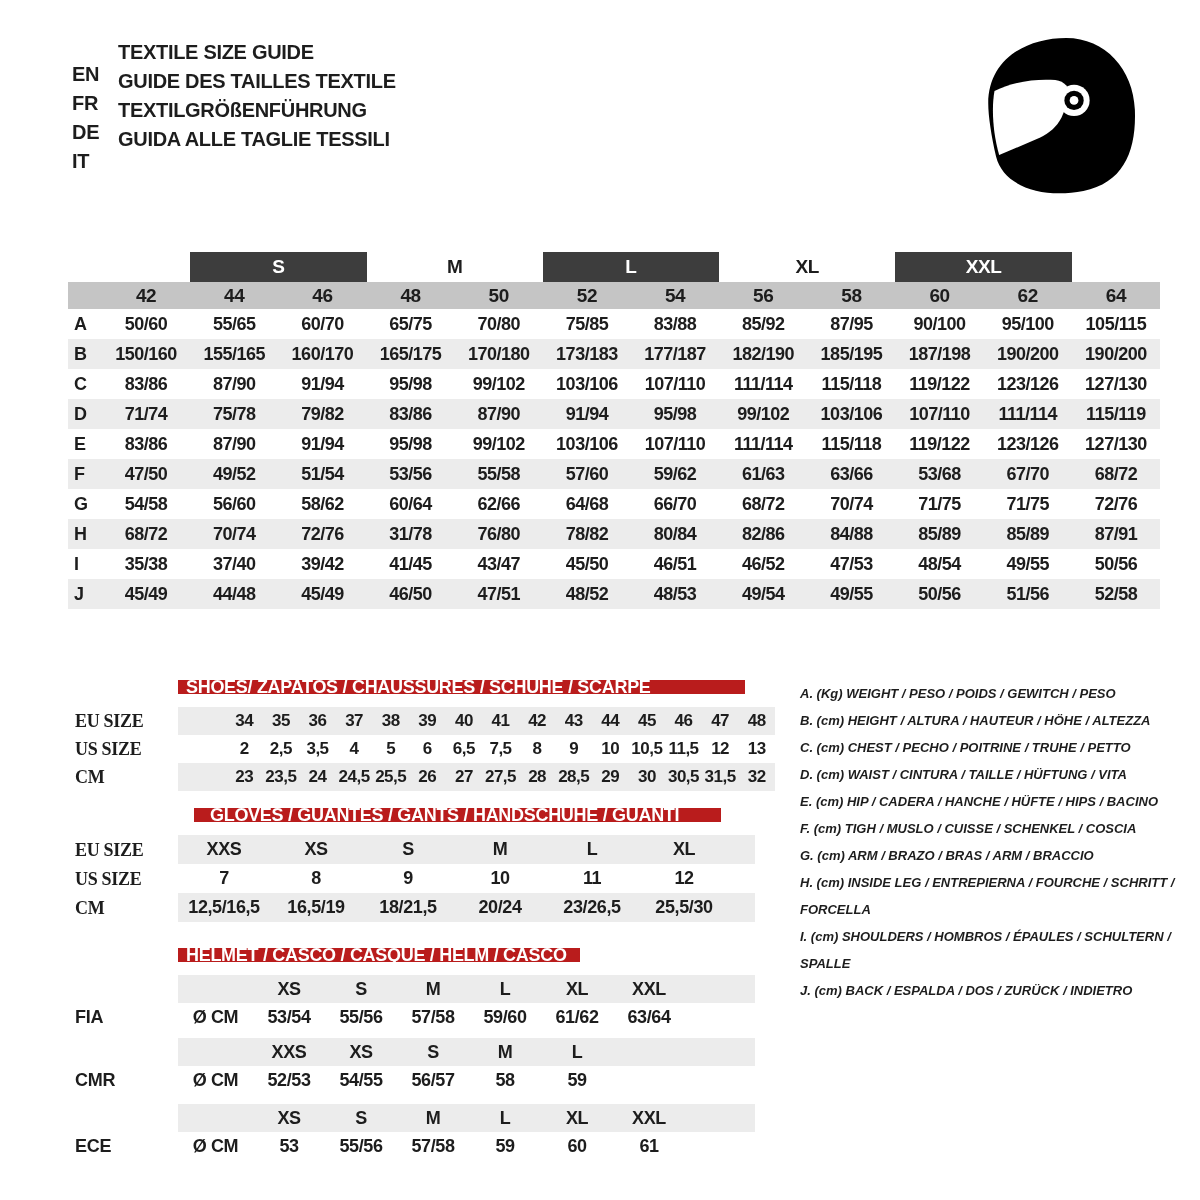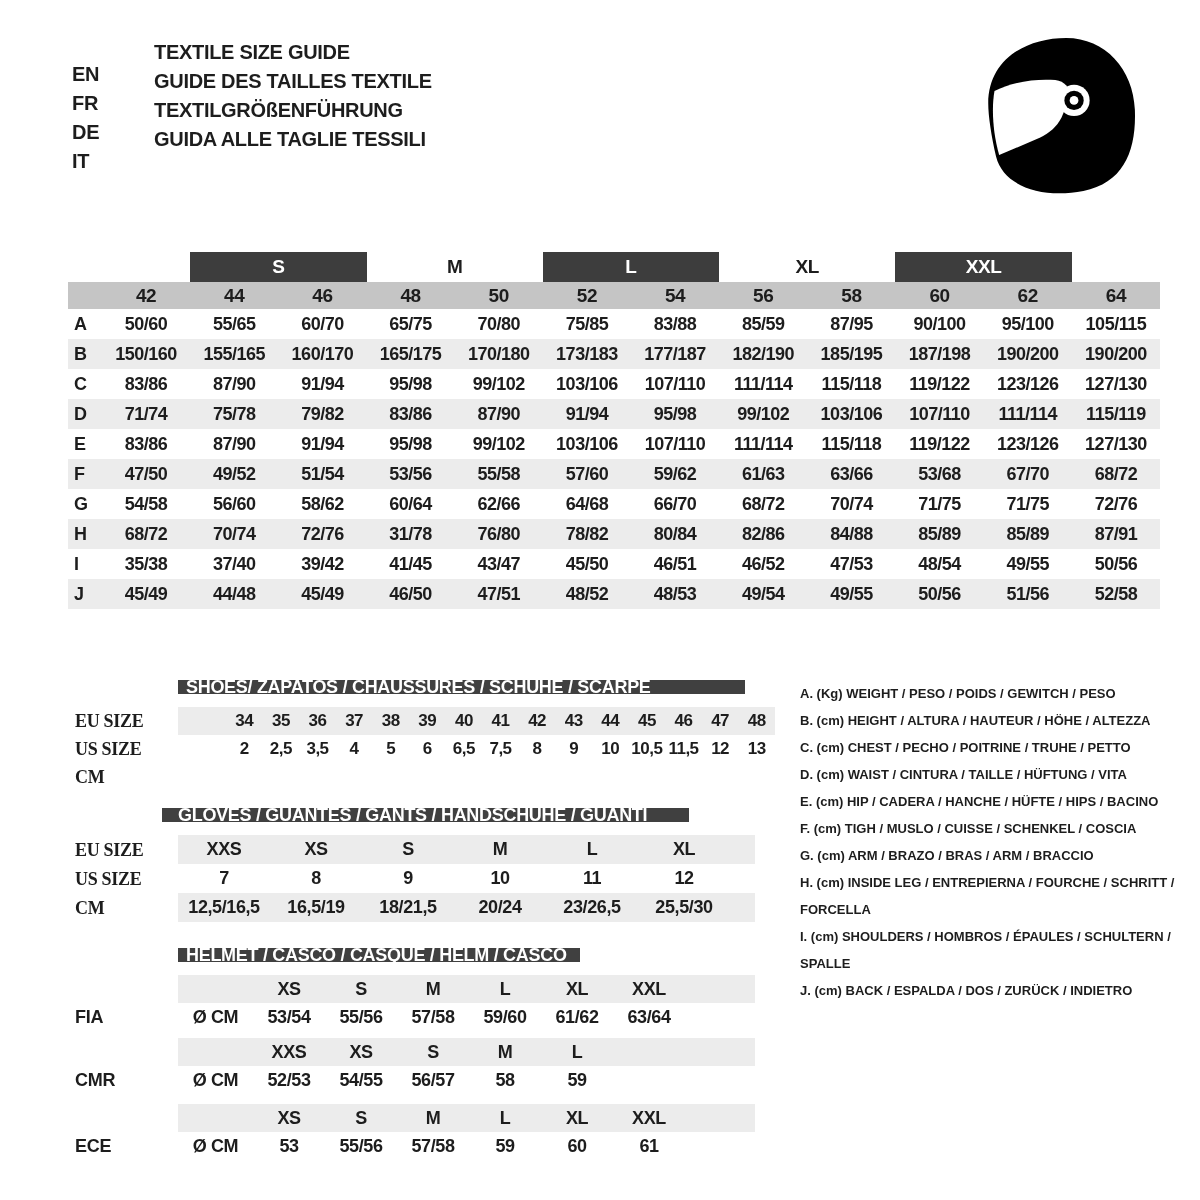--- a/index.html
+++ b/index.html
@@ -3,44 +3,44 @@
 <meta charset="utf-8">
 <style>
   html,body{margin:0;padding:0;background:#fff;}
   .page{position:relative;width:1200px;height:1200px;background:#fff;overflow:hidden;
         font-family:"Liberation Sans","DejaVu Sans",sans-serif;font-weight:700;color:#1d1d1d;}
 
   
   .langs{position:absolute;left:72px;top:38px;}
   .lang-row{display:flex;height:29px;align-items:center;}
   .lang-code{width:46px;font-size:20px;letter-spacing:-0.3px;margin-top:44px;}
-  .lang-title{font-size:20px;letter-spacing:-0.3px;margin-left:36px;}
+  .lang-title{font-size:20px;letter-spacing:-0.3px;}
 
   
   .helmet-logo{position:absolute;left:982px;top:33px;width:156px;height:166px;}
 
   
   .main{position:absolute;left:68px;top:252px;width:1092px;}
   .grp-row,.band,.mrow{display:grid;grid-template-columns:34px repeat(12,1fr);align-items:center;}
   .grp-row{height:30px;}
   .grp{height:30px;display:flex;align-items:center;justify-content:center;
        font-size:19px;letter-spacing:-0.3px;}
   .grp.boxed{background:#3d3d3d;color:#fff;}
   .band{height:27px;background:#c5c5c5;}
   .band .bcell{text-align:center;font-size:19px;letter-spacing:-0.4px;}
   .mrow{height:30px;}
   .mrow.alt{background:#ececec;}
   .mlbl{font-size:18px;padding-left:6px;}
   .mval{text-align:center;font-size:18px;letter-spacing:-0.5px;white-space:nowrap;}
 
   
-  .bar{position:absolute;background:#404040;color:#fff;height:14px;display:flex;
+  .bar{position:absolute;background:#b91c1c;color:#fff;height:14px;display:flex;
        align-items:center;padding-left:8px;font-size:18px;letter-spacing:-0.3px;white-space:nowrap;}
   .bar-shoes{left:178px;top:680px;width:559px;}
-  .bar-gloves{left:162px;top:808px;width:511px;padding-left:16px;}
+  .bar-gloves{left:194px;top:808px;width:511px;padding-left:16px;}
   .bar-helmet{left:178px;top:948px;width:394px;}
 
   
   .side-col{position:absolute;left:75px;font-family:Liberation Serif, serif;}
   .side-lbl{height:28px;display:flex;align-items:center;font-size:18px;letter-spacing:-0.3px;}
   .shoes-labels{top:707px;}
   .gloves-labels{top:836px;}
   .gloves-labels .side-lbl{height:29px;}
   .std-lbl{position:absolute;left:75px;height:28px;display:flex;align-items:center;
            font-size:18px;letter-spacing:-0.3px;}
@@ -61,21 +61,21 @@
   
   .helmet-rows{position:absolute;left:178px;top:975px;width:577px;}
   .hrow{display:grid;grid-template-columns:75px repeat(6,72px) 1fr;height:28px;align-items:center;}
   .hrow.gray{background:#ececec;}
   .hrow.gap7{margin-bottom:7px;}
   .hrow.gap10{margin-bottom:10px;}
   .hcell{text-align:center;font-size:18px;letter-spacing:-0.4px;white-space:nowrap;}
 
   
   .legend{position:absolute;left:800px;top:680px;width:382px;}
-  .leg-item{font-size:13px;line-height:27px;letter-spacing:0;}
+  .leg-item{font-size:13px;line-height:27px;letter-spacing:0;font-style:italic;}
 </style>
 </head>
 <body>
 
 <div class="page">
 
   <div class="langs" id="langs">
       <div class="lang-row">
         <div class="lang-code">EN</div>
         <div class="lang-title">TEXTILE SIZE GUIDE</div>
@@ -128,21 +128,21 @@
     <div id="mainRows">
         <div class="mrow">
           <div class="mlbl">A</div>
           <div class="mval">50/60</div>
           <div class="mval">55/65</div>
           <div class="mval">60/70</div>
           <div class="mval">65/75</div>
           <div class="mval">70/80</div>
           <div class="mval">75/85</div>
           <div class="mval">83/88</div>
-          <div class="mval">85/59</div>
+          <div class="mval">85/92</div>
           <div class="mval">87/95</div>
           <div class="mval">90/100</div>
           <div class="mval">95/100</div>
           <div class="mval">105/115</div>
         </div>
         <div class="mrow alt">
           <div class="mlbl">B</div>
           <div class="mval">150/160</div>
           <div class="mval">155/165</div>
           <div class="mval">160/170</div>
@@ -313,20 +313,37 @@
         <div class="scell">6,5</div>
         <div class="scell">7,5</div>
         <div class="scell">8</div>
         <div class="scell">9</div>
         <div class="scell">10</div>
         <div class="scell">10,5</div>
         <div class="scell">11,5</div>
         <div class="scell">12</div>
         <div class="scell">13</div>
       </div>
+      <div class="srow gray">
+        <div class="scell">23</div>
+        <div class="scell">23,5</div>
+        <div class="scell">24</div>
+        <div class="scell">24,5</div>
+        <div class="scell">25,5</div>
+        <div class="scell">26</div>
+        <div class="scell">27</div>
+        <div class="scell">27,5</div>
+        <div class="scell">28</div>
+        <div class="scell">28,5</div>
+        <div class="scell">29</div>
+        <div class="scell">30</div>
+        <div class="scell">30,5</div>
+        <div class="scell">31,5</div>
+        <div class="scell">32</div>
+      </div>
     </div>
 
   <div class="bar bar-gloves">GLOVES / GUANTES / GANTS / HANDSCHUHE / GUANTI</div>
   <div class="side-col gloves-labels" id="glovesLabels">
       <div class="side-lbl">EU SIZE</div>
       <div class="side-lbl">US SIZE</div>
       <div class="side-lbl">CM</div>
     </div>
   <div class="gloves-rows" id="glovesRows">
       <div class="grow gray">

